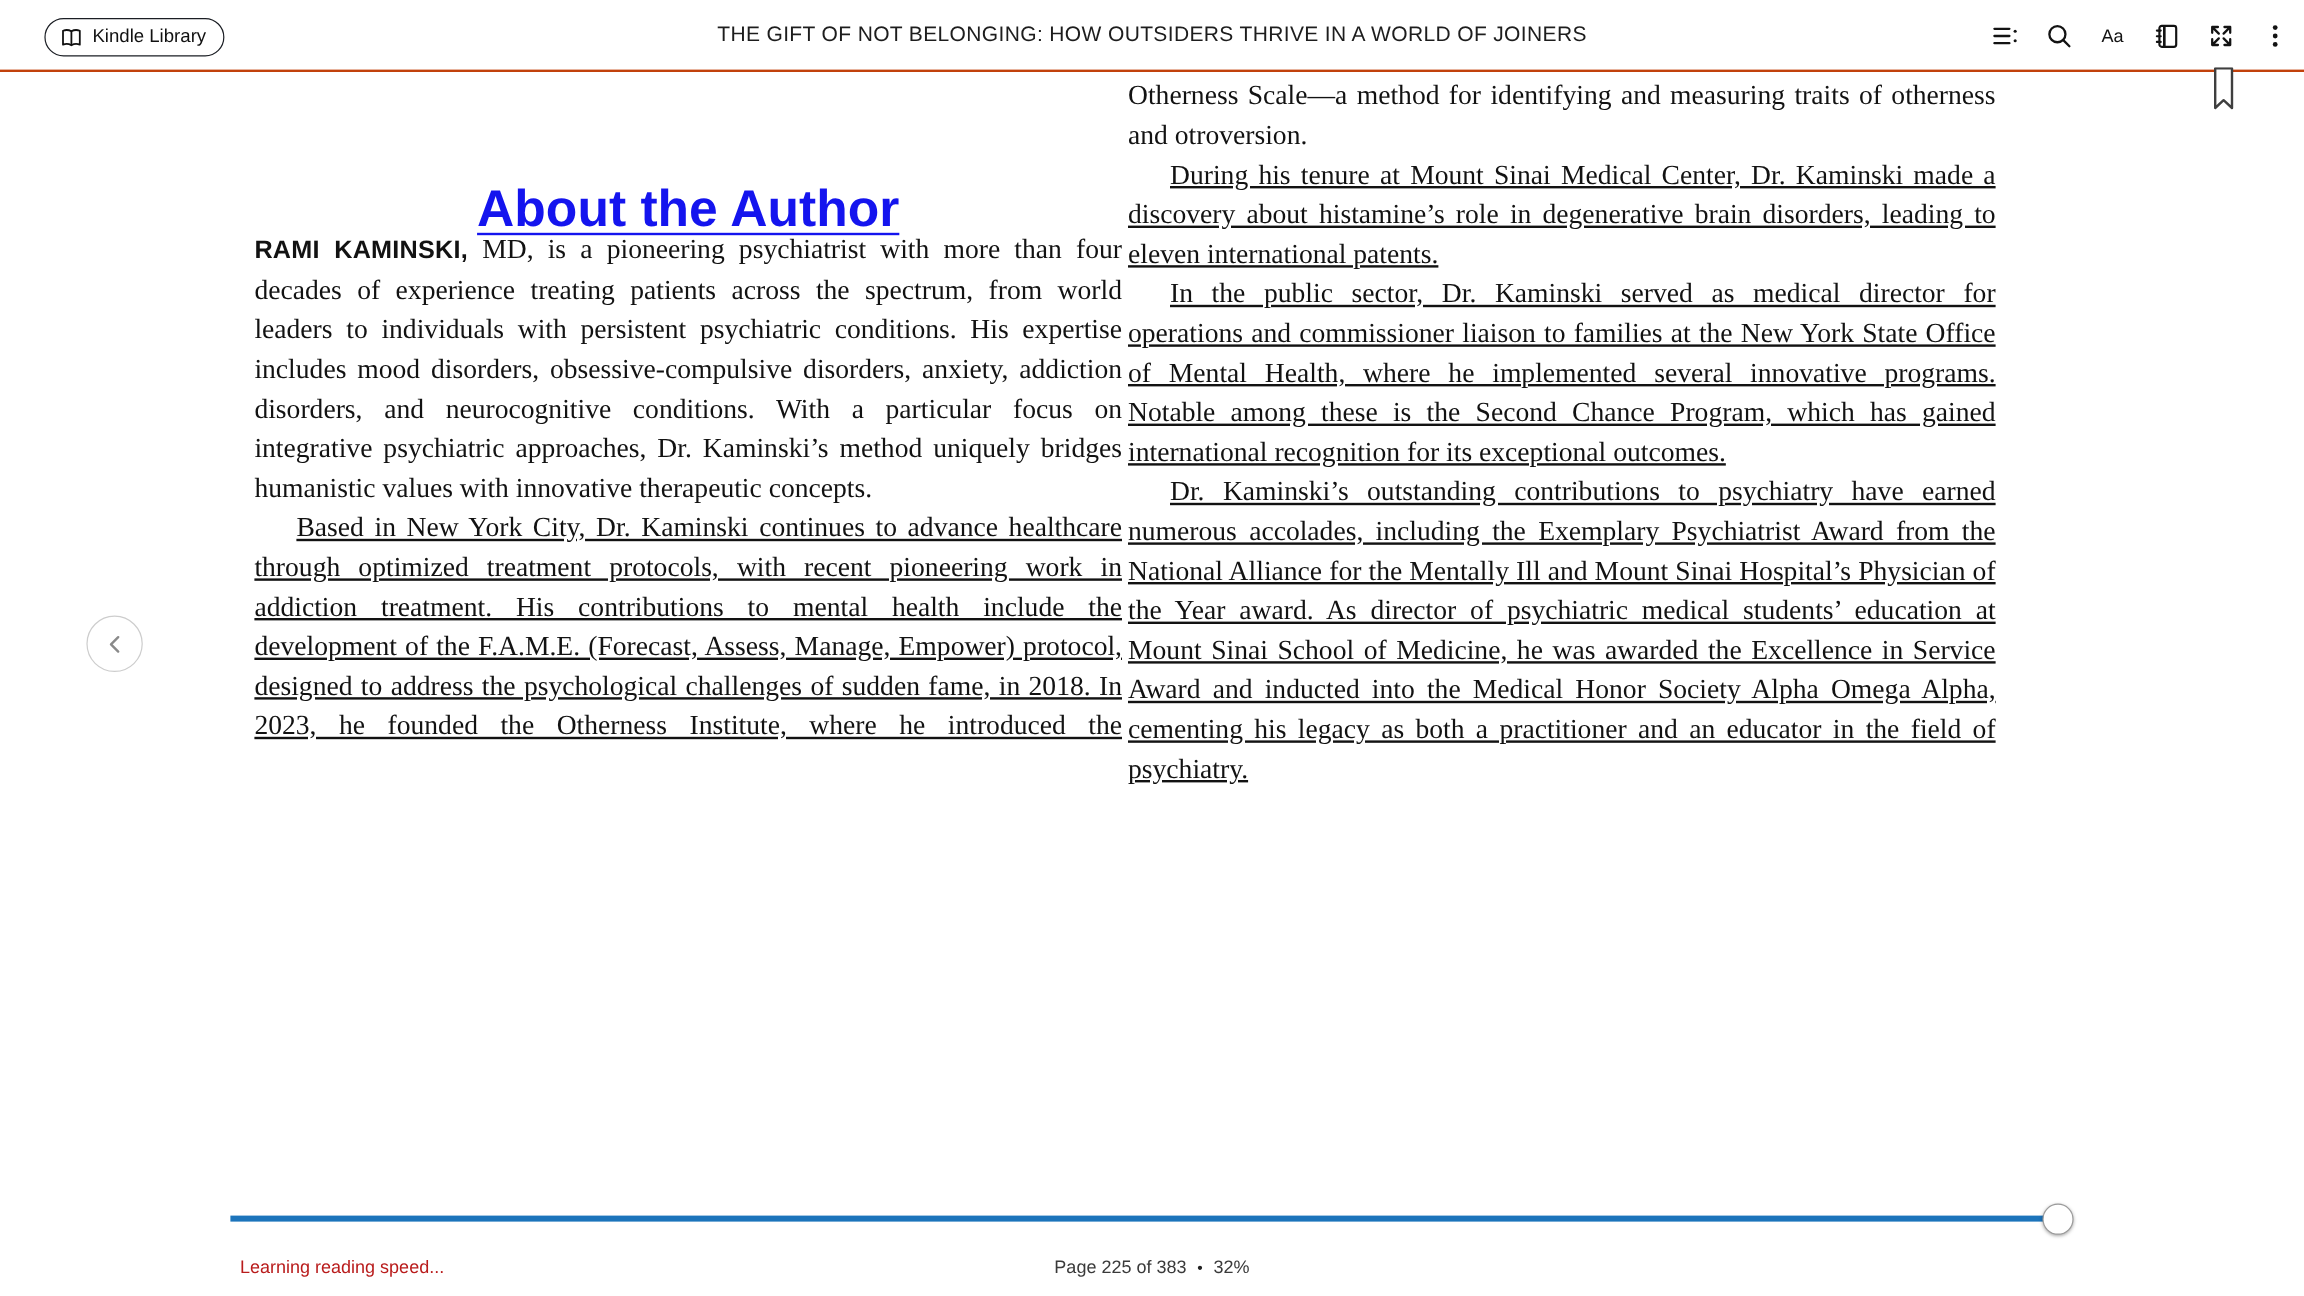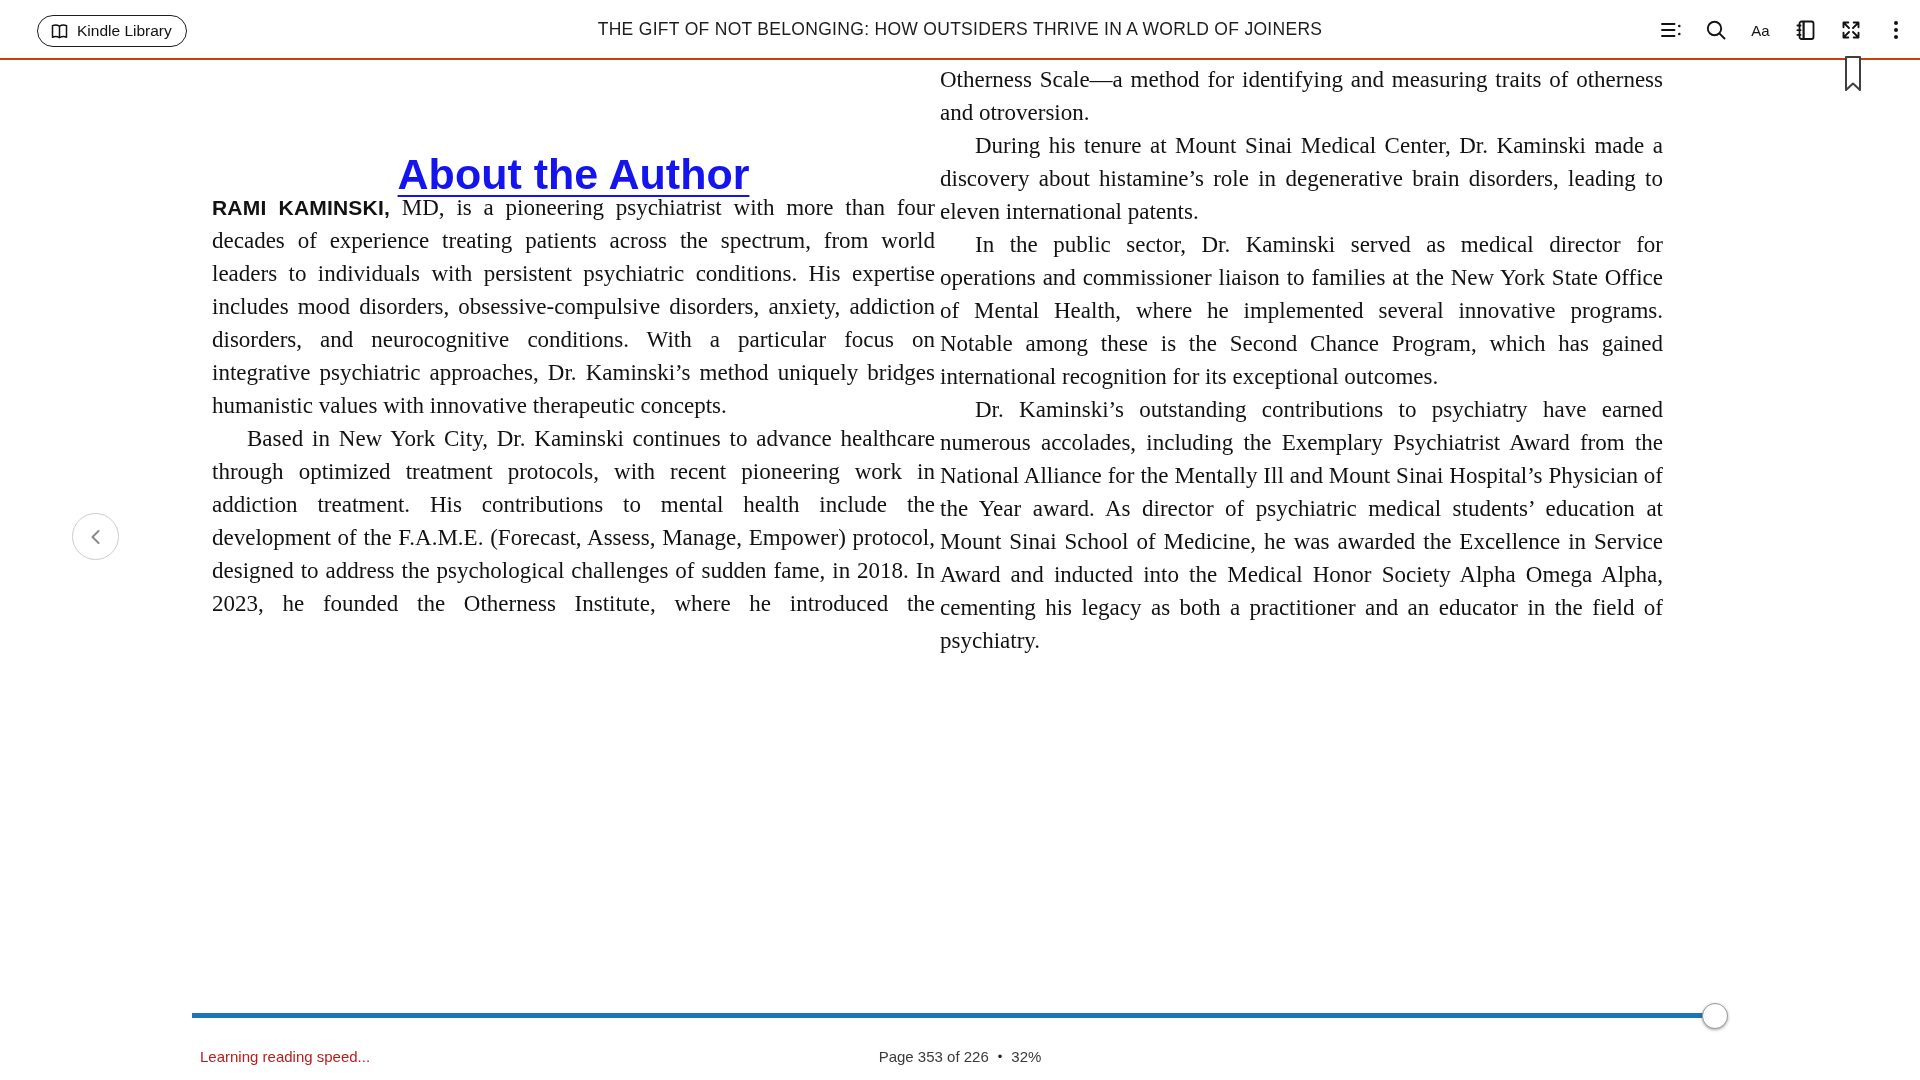--- a/index.html
+++ b/index.html
@@ -36,21 +36,21 @@
     font-family: "Liberation Serif", serif; font-size: 23px; line-height: 33px;
     color: #121212; text-align: justify; }
   .col-left  { left: 212px; }
   .col-right { left: 940px; padding-top: 3px; }
   .chapter-heading { display: block; text-align: center; margin-top: 98px;
     font-family: "Liberation Sans", sans-serif; font-size: 43px; font-weight: 600;
     color: #1414ee; text-decoration: underline; text-decoration-thickness: 2px;
     text-underline-offset: 6px; }
   .col-left .body-start { }
   .para { margin: 0; }
-  .para.indent { text-indent: 35px; }
+  .para.indent { text-indent: 35px; text-decoration: underline; }
   .para.justify-last { text-align-last: justify; }
   .lead-bold { font-family: "Liberation Sans", sans-serif; font-weight: 700;
     font-size: 21px; letter-spacing: 0.2px; }
 
   
   .progress { position: absolute; left: 192px; top: 1003px; width: 1538px; height: 26px;
     cursor: pointer; }
   .progress-track { position: absolute; left: 0; top: 10px; width: 100%; height: 5px;
     background: transparent; }
   .progress-fill { position: absolute; left: 0; top: 10px; height: 5px;
@@ -155,18 +155,18 @@
 
   <div class="progress">
     <div class="progress-track"></div>
     <div class="progress-fill" style="width: 99%; background: rgb(28, 116, 187);"></div>
     <div class="progress-knob" style="left: calc(99% - 13px);"></div>
   </div>
 
   <div class="status-text">Learning reading speed...</div>
 
   <div class="page-info">
-    <span>Page 353 of 226</span>
+    <span>Page 225 of 383</span>
     <span class="sep">•</span>
     <span>32%</span>
   </div>
 
 </div>
 
 </body></html>

